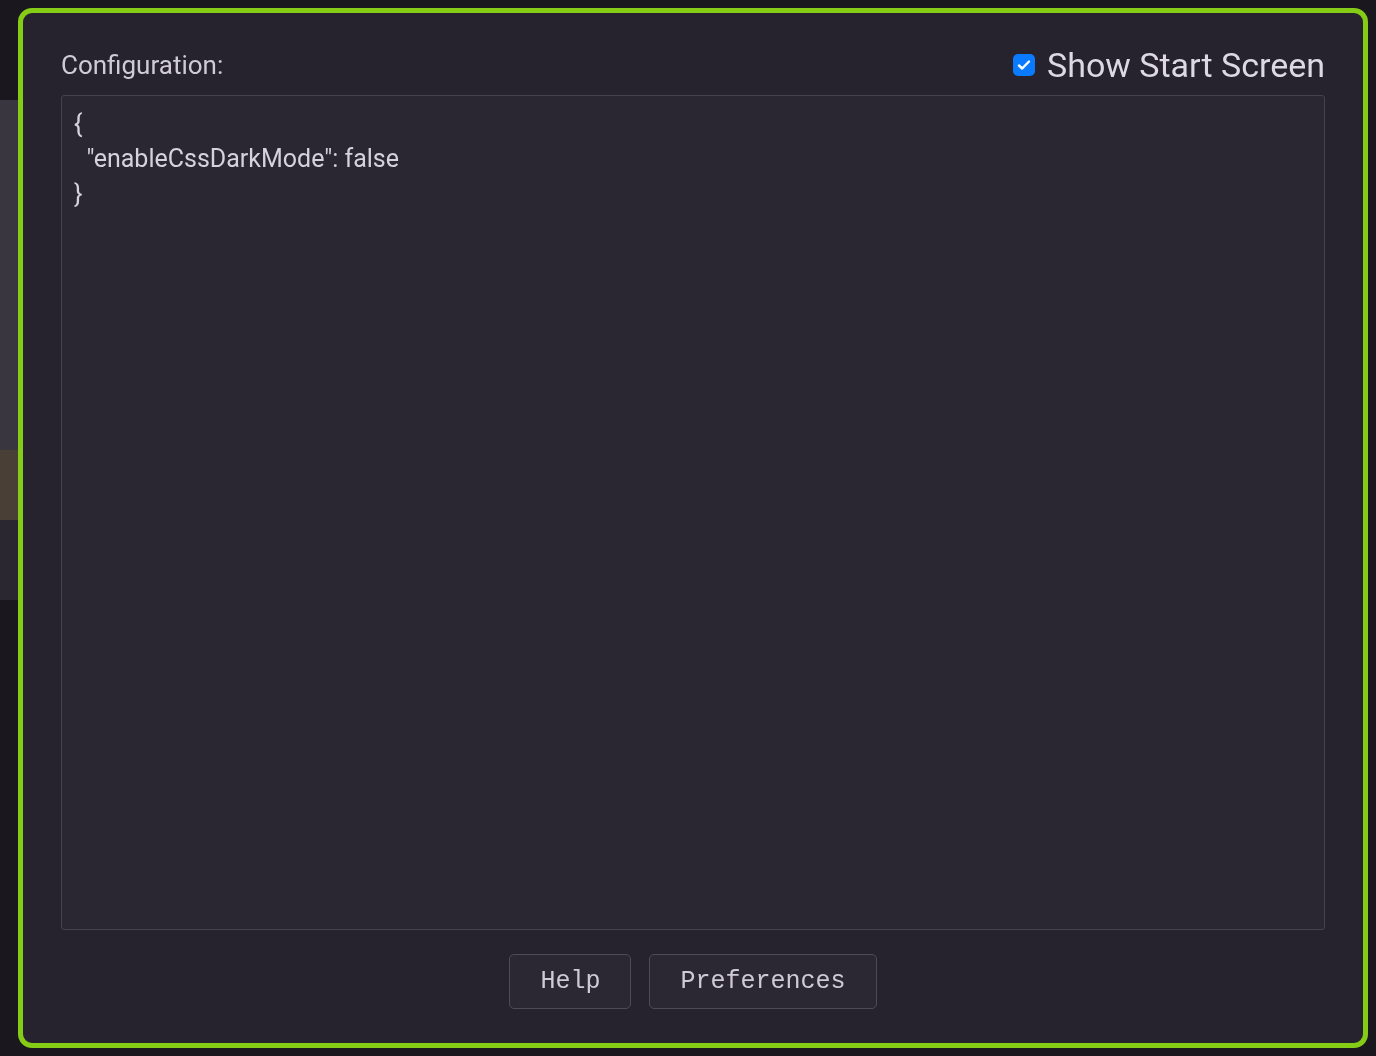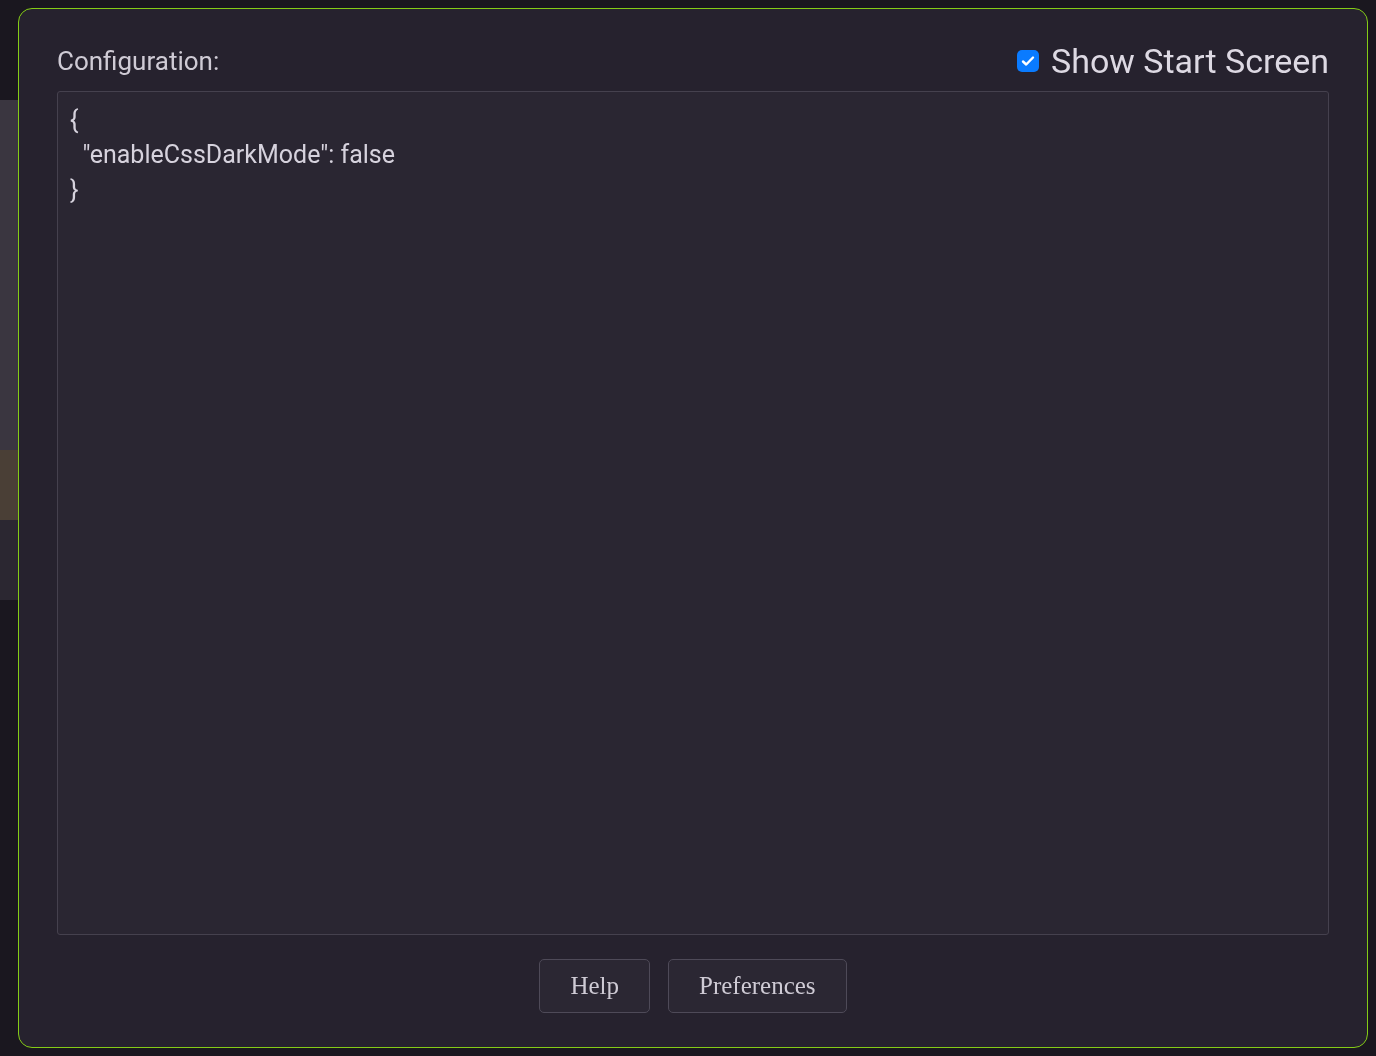--- a/index.html
+++ b/index.html
@@ -29,21 +29,21 @@
         #2b2731 84%, #2b2731 100%);
     }
     
     .dialog {
       position: absolute;
       left: 18px;
       top: 8px;
       right: 8px;
       bottom: 8px;
       background: #26222e;
-      border: 1px solid #84cc16;
+      border: 5px solid #84cc16;
       border-radius: 14px;
       padding: 32px 38px 34px 38px;
       display: flex;
       flex-direction: column;
     }
     
     .header-row {
       display: flex;
       align-items: center;
       justify-content: space-between;
@@ -109,21 +109,21 @@
     
     .btn {
       background: #2b2733;
       border: 1px solid #4e4a58;
       border-radius: 5px;
       color: #cfcbd5;
       font-size: 25px;
       font-weight: 400;
       padding: 12px 30px;
       cursor: pointer;
-      font-family: Liberation Serif, serif;
+      font-family: Liberation Mono, monospace;
       min-width: 100px;
     }
   </style>
 </head>
 <body>
 
 <div class="backdrop-strip"></div>
 
 <div class="dialog">
 

